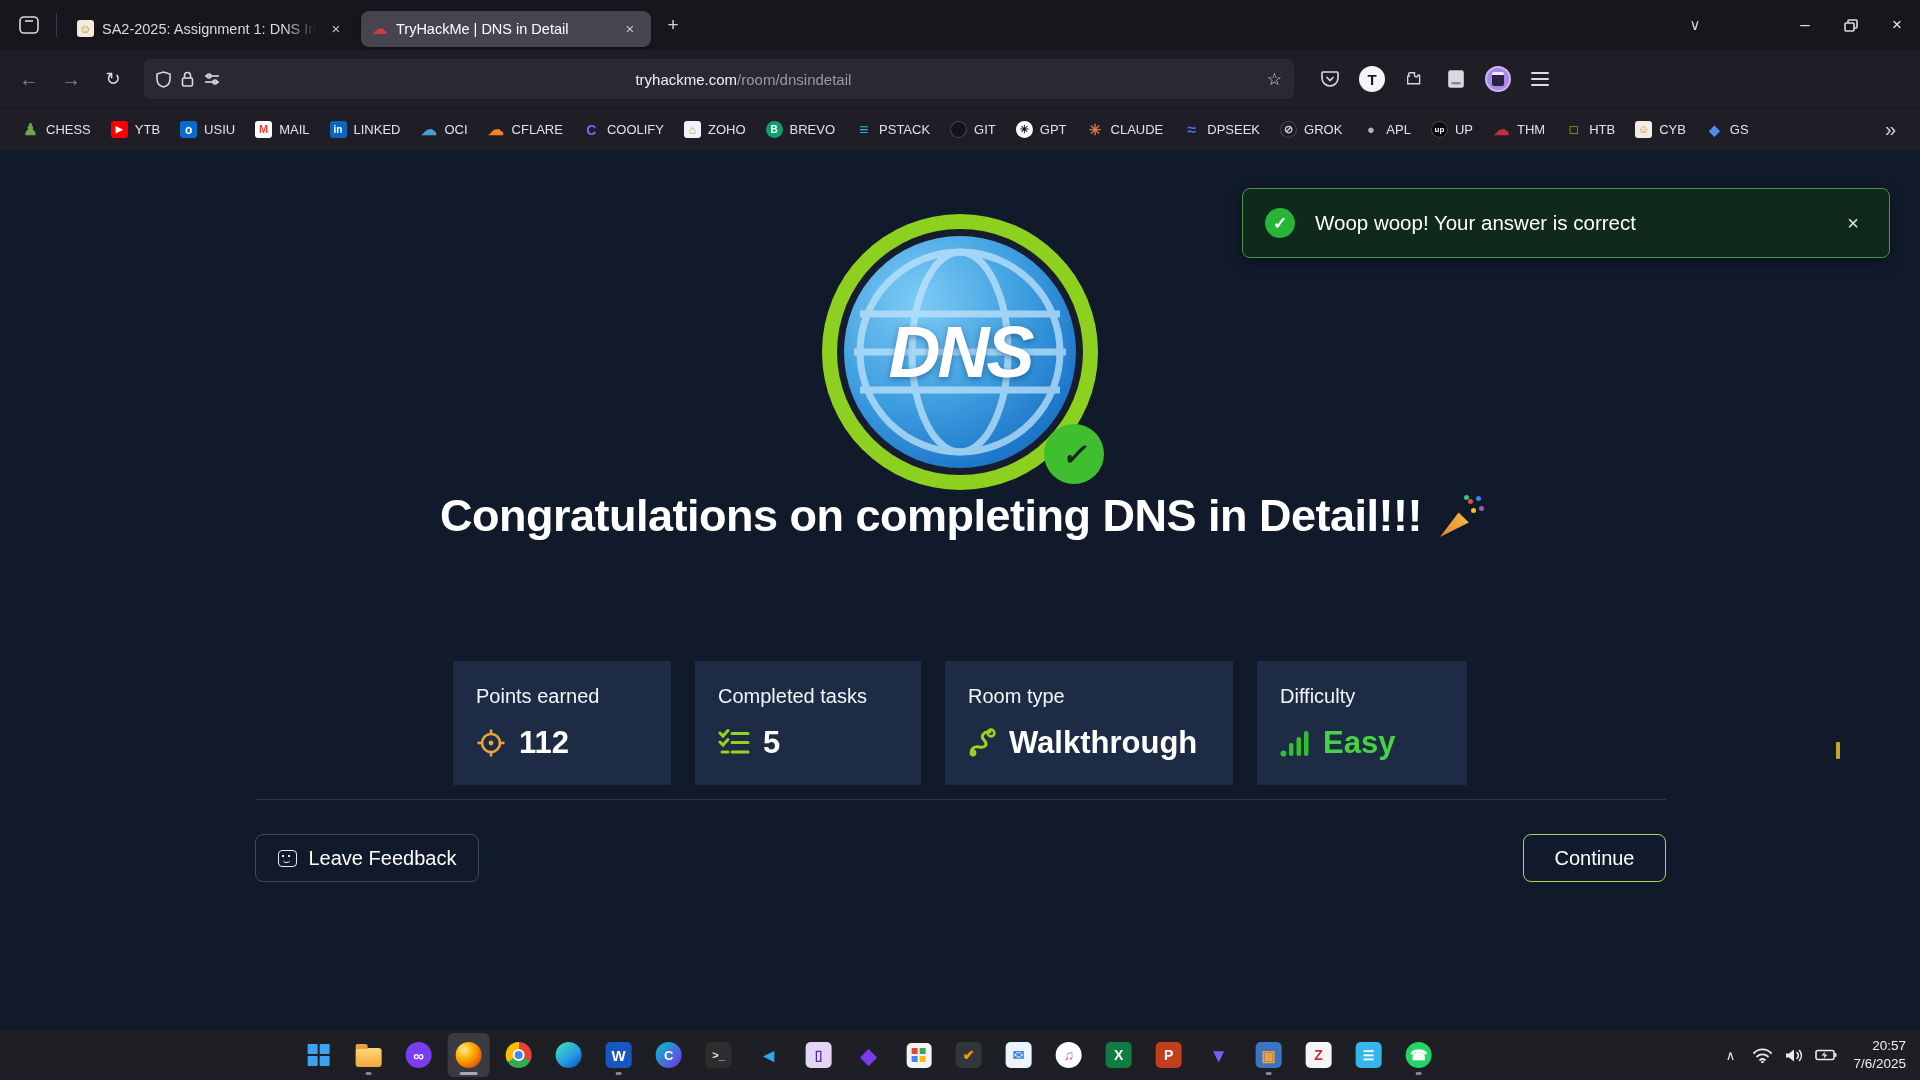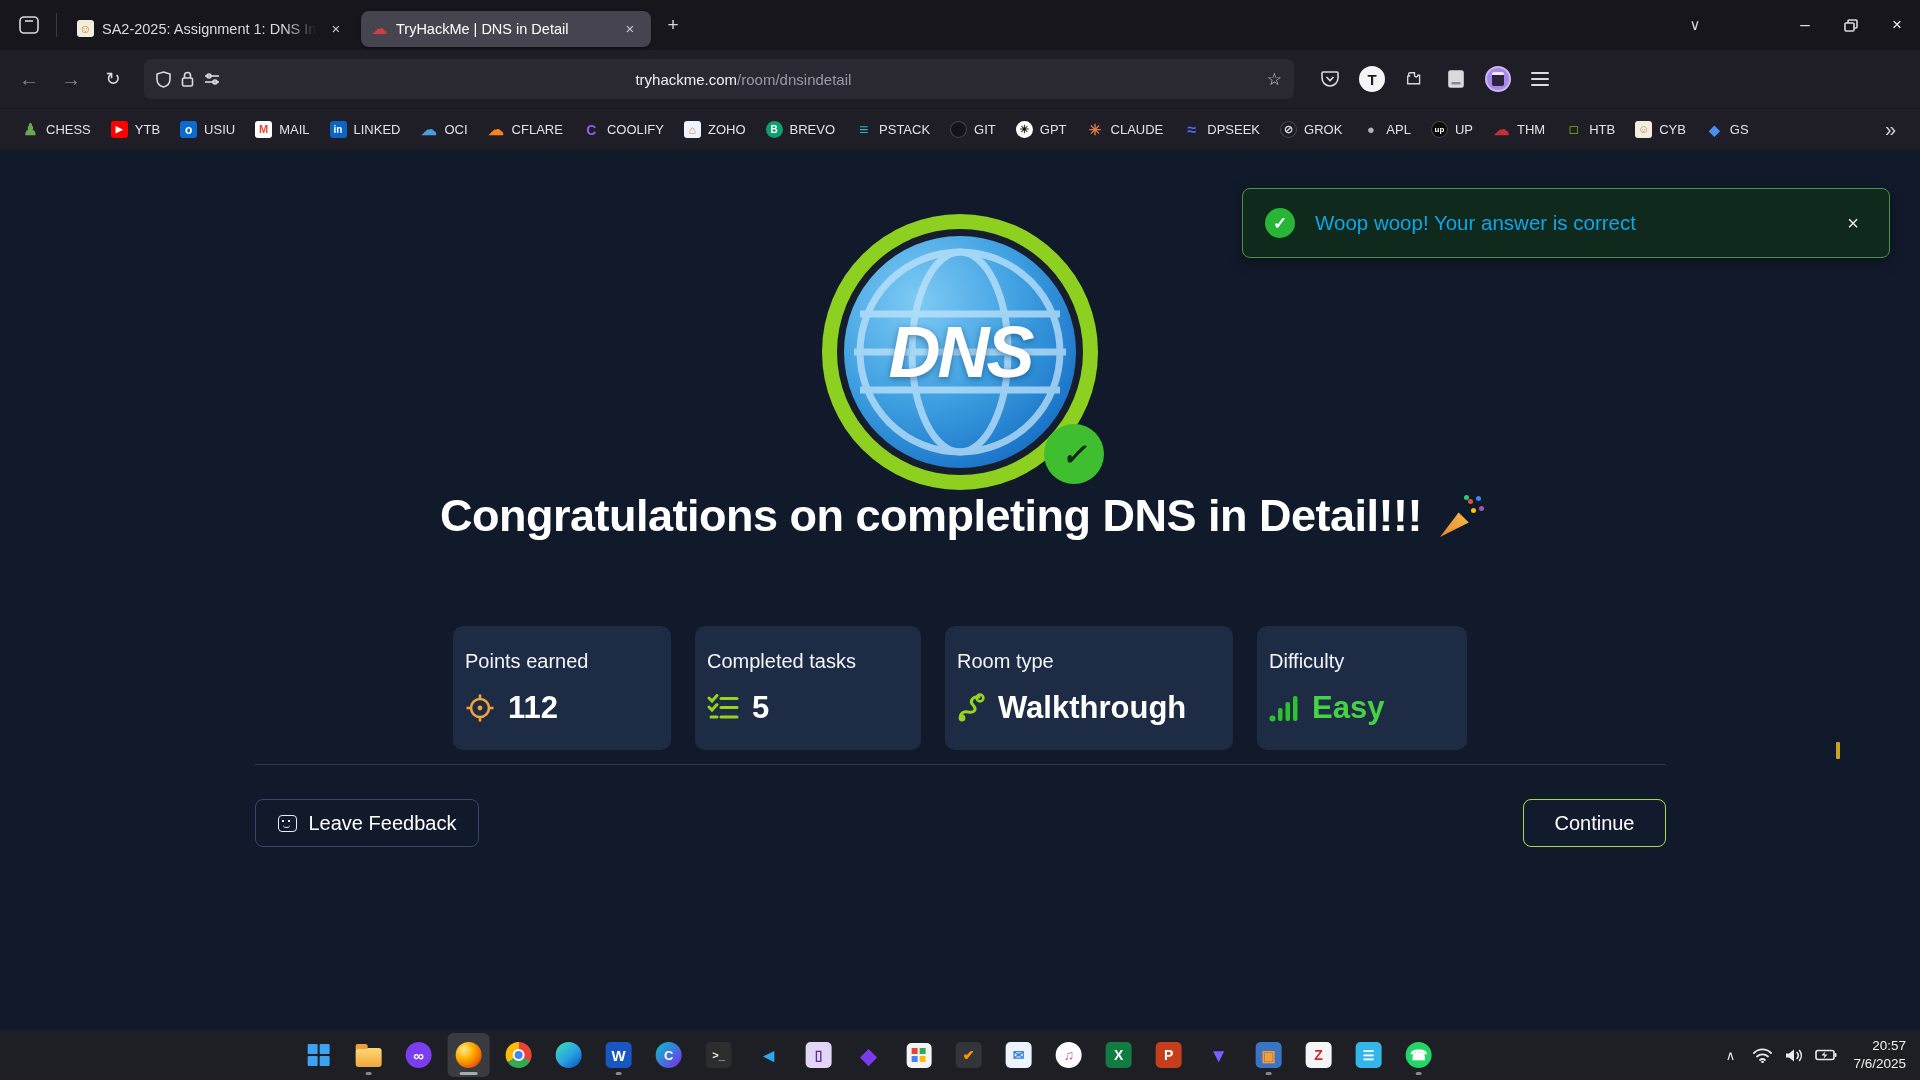--- a/index.html
+++ b/index.html
@@ -51,21 +51,21 @@
   .bm-ic.plain { background:none; }
   .bm-ic.dark-ring { box-shadow:0 0 0 1px #46454f inset; }
   .bm-overflow { margin-left:auto; color:#d4d4d9; font-size:20px; padding:0 10px; }
 
   
   .content { height:880px; position:relative; background:#111a2b; flex:none; overflow:hidden; }
   .toast { position:absolute; top:38px; right:30px; width:648px; height:70px; background:#0f2a1d;
            border:1px solid #46934c; border-radius:8px; display:flex; align-items:center; padding:0 22px; gap:20px; box-shadow:0 4px 14px rgba(0,0,0,.35); }
   .toast-check { width:30px; height:30px; border-radius:50%; background:#27b437; color:#fff; font-size:17px; font-weight:bold;
                  display:flex; align-items:center; justify-content:center; flex:none; }
-  .toast-msg { color:#0ea5e9; font-size:20.5px; flex:1; }
+  .toast-msg { color:#ffffff; font-size:20.5px; flex:1; }
   .toast-close { color:#e4e9e4; font-size:20px; padding:4px 8px; }
 
   .hero { display:flex; flex-direction:column; align-items:center; }
   .logo-wrap { margin-top:64px; position:relative; width:276px; height:276px;font-style:italic; }
   .logo-ring { width:276px; height:276px; border-radius:50%; background:#8ed01f; display:flex; align-items:center; justify-content:center; }
   .logo-gap { width:246px; height:246px; border-radius:50%; background:#161d2c; display:flex; align-items:center; justify-content:center; }
   .logo-globe { width:232px; height:232px; border-radius:50%; position:relative; overflow:hidden;
                 background:radial-gradient(circle at 32% 28%, #7ecbf5 0%, #3e9fe0 45%, #1b74c8 78%, #1565b5 100%);
                 display:flex; align-items:center; justify-content:center; }
   .logo-globe svg { position:absolute; inset:0; }
@@ -76,21 +76,21 @@
 
   .headline-row { display:flex; align-items:center; gap:16px; }
   .headline { color:#ffffff; font-size:45px; font-weight:700; letter-spacing:-.5px; }
   .popper { position:relative; width:42px; height:42px; flex:none; }
   .popper .cone { position:absolute; left:2px; bottom:0; width:30px; height:30px;
                   background:linear-gradient(45deg,#e8833a,#f6c445); clip-path:polygon(0 100%, 62% 18%, 96% 52%); }
   .popper .dots { position:absolute; left:30px; top:4px; width:5px; height:5px; border-radius:50%; background:#e74c3c;
                   box-shadow:8px -3px 0 #3b82f6, 3px 9px 0 #f1c40f, 11px 7px 0 #9b59b6, -4px -4px 0 #2ecc71; }
 
   .stats-row { margin-top:84px; display:flex; justify-content:center; gap:24px; }
-  .stat-card { background:#1d2b45; border-radius:10px; height:124px; padding:24px 12px; display:flex; flex-direction:column; justify-content:space-between; }
+  .stat-card { background:#1d2b45; border-radius:0; height:124px; padding:24px 23px; display:flex; flex-direction:column; justify-content:space-between;margin-top:35px; }
   .stat-label { color:#f2f5fa; font-size:20px; }
   .stat-valrow { display:flex; align-items:center; gap:13px; }
   .stat-value { color:#ffffff; font-size:31px; font-weight:700; }
   .stat-ic { display:flex; align-items:center; }
   .w218{width:218px} .w226{width:226px} .w288{width:288px} .w210{width:210px} .w214{width:214px}
 
   .rule { width:1411px; margin:14px auto 0; border-top:1px solid rgba(255,255,255,.13); }
   .actions { width:1411px; margin:34px auto 0; display:flex; justify-content:space-between; }
   .btn-feedback { display:flex; align-items:center; gap:12px; height:48px; padding:0 22px; border:1px solid #394863;
                   border-radius:8px; color:#fff; font-size:20px; background:transparent; }

